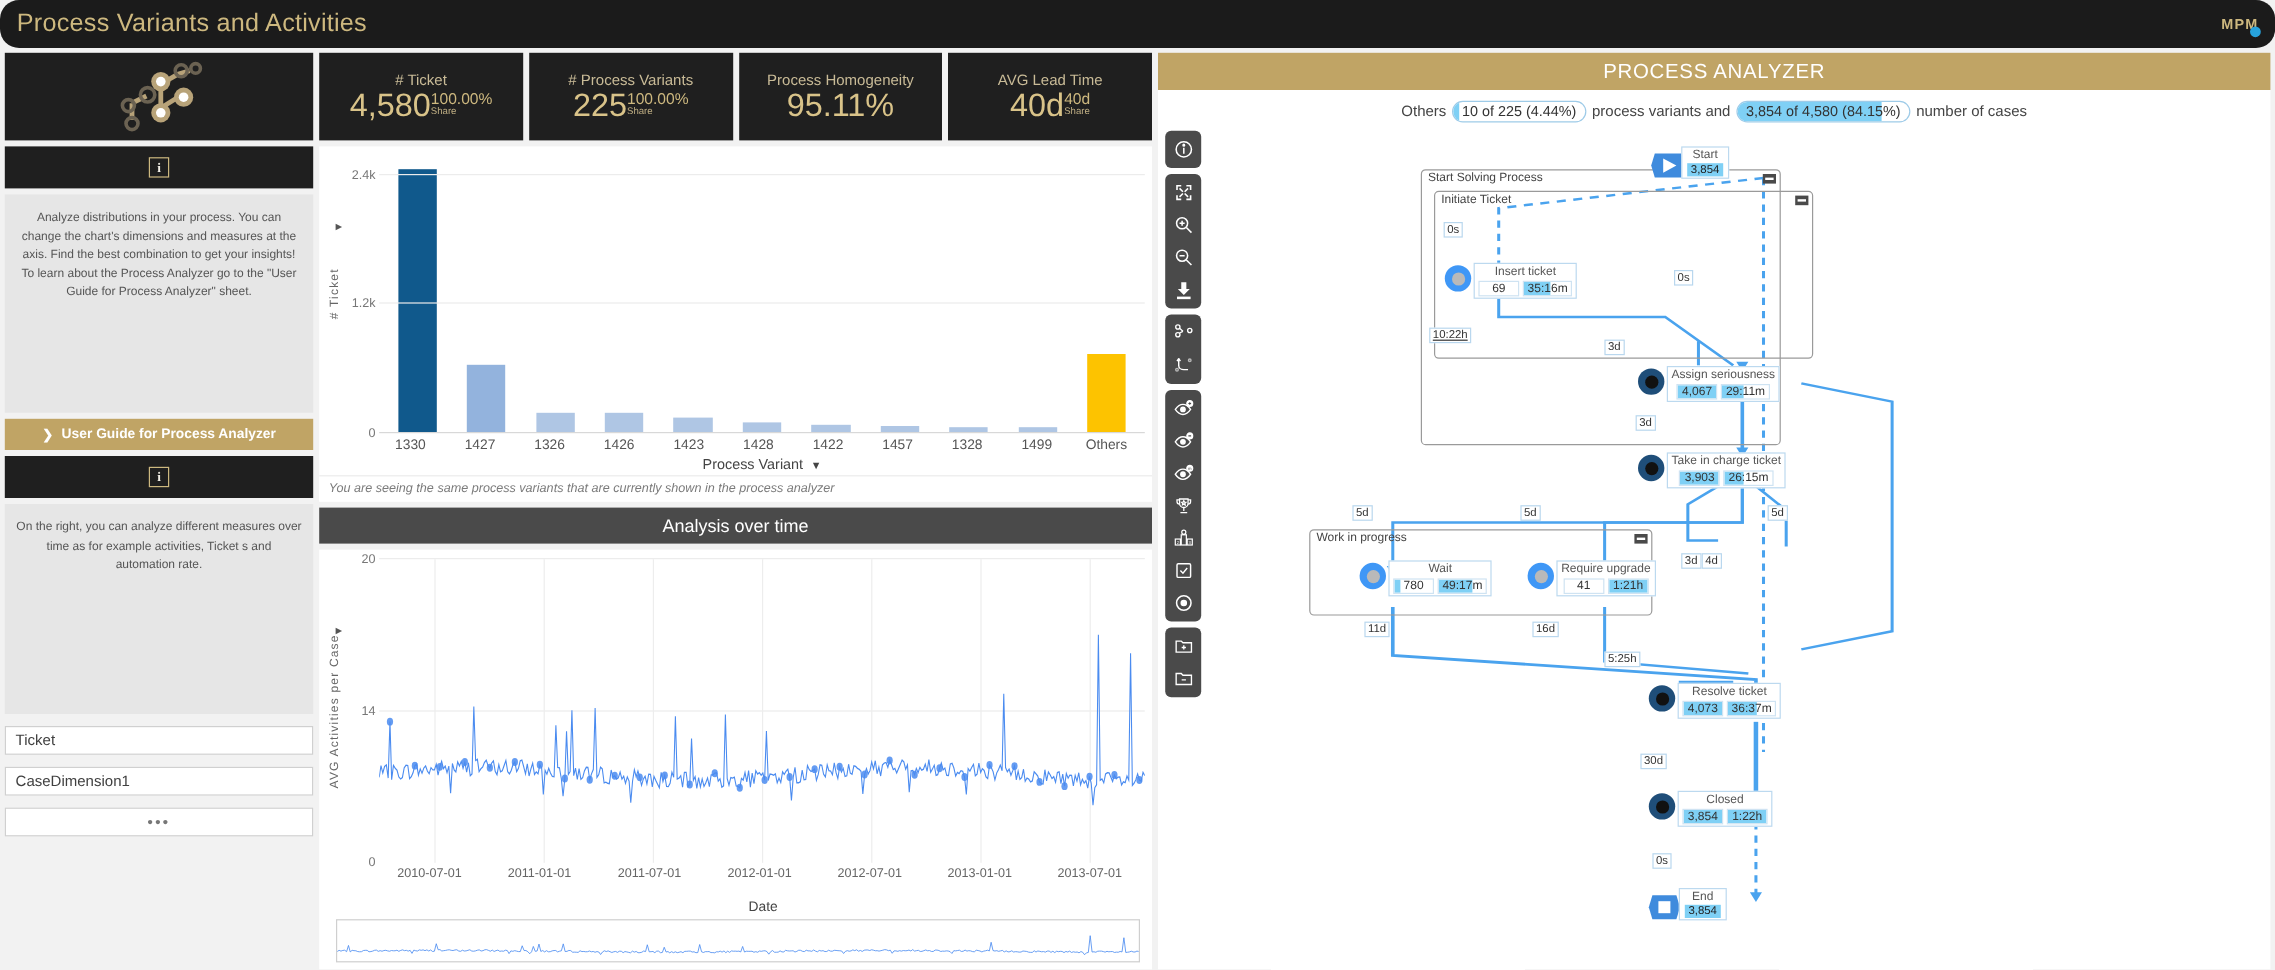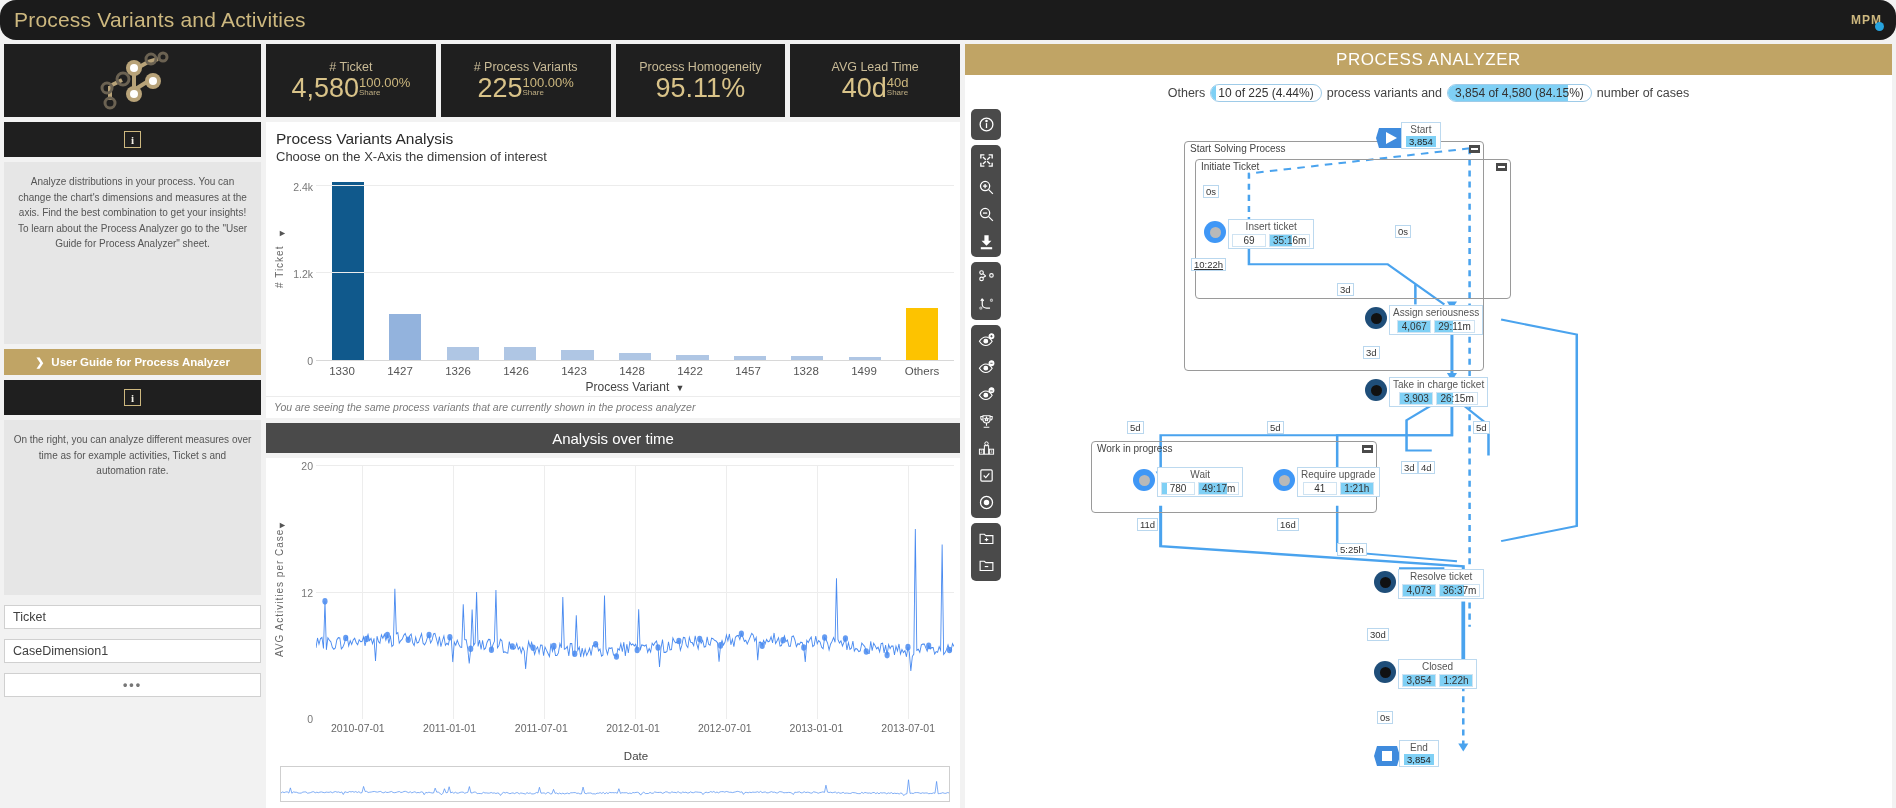--- a/index.html
+++ b/index.html
@@ -238,24 +238,20 @@
           <div class="big">40d</div>
           <div class="sub">
             <div class="s1">40d</div>
             <div class="s2">Share</div>
           </div>
         </div>
       </div>
     </div>
 
     <div class="panel" style="flex:0 0 296px;">
-      <div class="panel-head">
-        <h2>Process Variants Analysis</h2>
-        <div class="sub">Choose on the X-Axis the dimension of interest</div>
-      </div>
       <div class="bar-wrap">
         <div class="ylab"># Ticket</div>
         <div class="ytri">►</div>
         <div class="yaxis" id="bar-yaxis" style="height: 100%;">
             <span style="bottom: 0%; top: auto; transform: translateY(50%);">0</span>
             <span style="bottom: 46.1538%; top: auto; transform: translateY(50%);">1.2k</span>
             <span style="bottom: 92.3077%; top: auto; transform: translateY(50%);">2.4k</span>
           </div>
         <div class="plot" id="bar-plot">
           <div class="bars" id="bar-bars">
@@ -320,21 +316,21 @@
     <div class="dark-head">
       <span>Analysis over time</span>
     </div>
 
     <div class="line-panel">
       <div class="line-wrap">
         <div class="ylab">AVG Activities per Case</div>
         <div class="ytri" style="top:62px;">►</div>
         <div class="yaxis" id="line-yaxis">
             <span style="bottom: 0%; top: auto; transform: translateY(50%);">0</span>
-            <span style="bottom: 50%; top: auto; transform: translateY(50%);">12</span>
+            <span style="bottom: 50%; top: auto; transform: translateY(50%);">14</span>
             <span style="bottom: 100%; top: auto; transform: translateY(50%);">20</span>
           </div>
         <div class="lplot" id="line-plot">
             <div class="gridline" style="bottom: 50%;"></div>
             <div class="gridline" style="bottom: 100%;"></div>
             <div class="vgrid" style="left: 7.14286%;"></div>
             <div class="vgrid" style="left: 21.4286%;"></div>
             <div class="vgrid" style="left: 35.7143%;"></div>
             <div class="vgrid" style="left: 50%;"></div>
             <div class="vgrid" style="left: 64.2857%;"></div>
@@ -704,21 +700,21 @@
             <rect x="9" y="8" width="10" height="10" fill="#fff"></rect>
           </svg>
           <div class="termlbl">
             <span class="nm">End</span>
             <span class="v">3,854</span>
           </div>
         </div>
 
         <div class="edgelbl" style="left:118px;top:82px;">0s</div>
         <div class="edgelbl" style="left:310px;top:122px;">0s</div>
-        <div class="edgelbl" style="left:106px;top:155px;text-decoration:underline;">10:22h</div>
+        <div class="edgelbl" style="left:106px;top:170px;text-decoration:underline;">10:22h</div>
         <div class="edgelbl" style="left:252px;top:180px;">3d</div>
         <div class="edgelbl" style="left:278px;top:243px;">3d</div>
         <div class="edgelbl" style="left:42px;top:318px;">5d</div>
         <div class="edgelbl" style="left:182px;top:318px;">5d</div>
         <div class="edgelbl" style="left:388px;top:318px;">5d</div>
         <div class="edgelbl" style="left:316px;top:358px;">3d</div>
         <div class="edgelbl" style="left:333px;top:358px;">4d</div>
         <div class="edgelbl" style="left:52px;top:415px;">11d</div>
         <div class="edgelbl" style="left:192px;top:415px;">16d</div>
         <div class="edgelbl" style="left:252px;top:440px;">5:25h</div>

